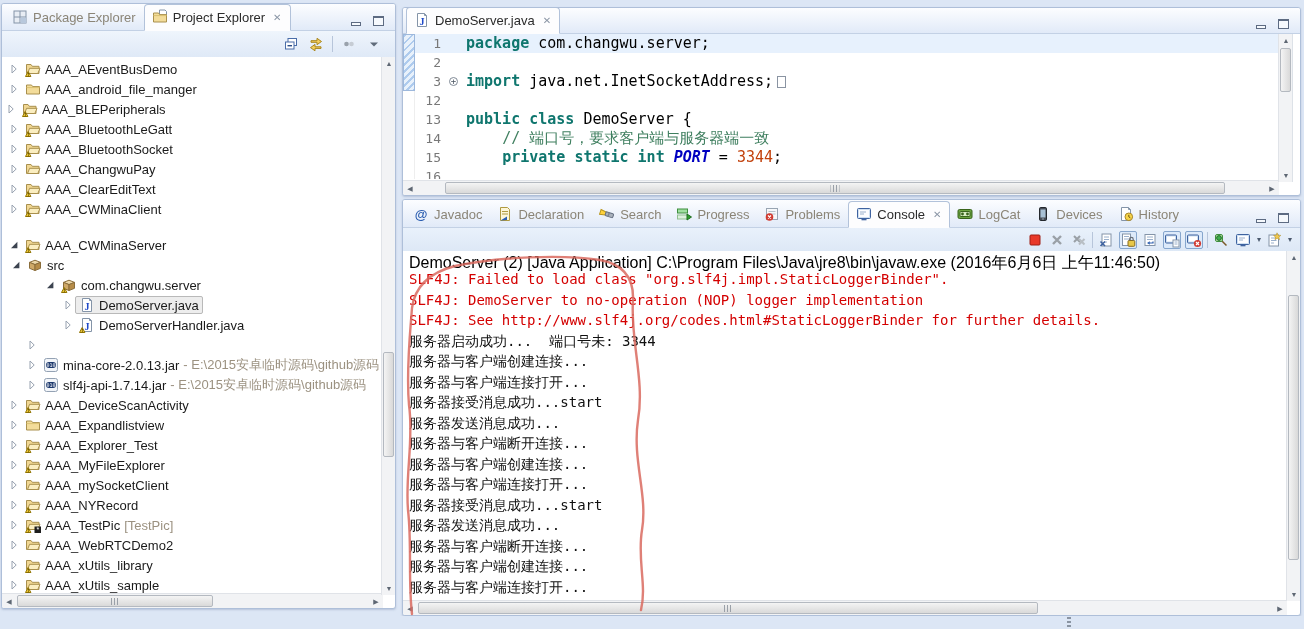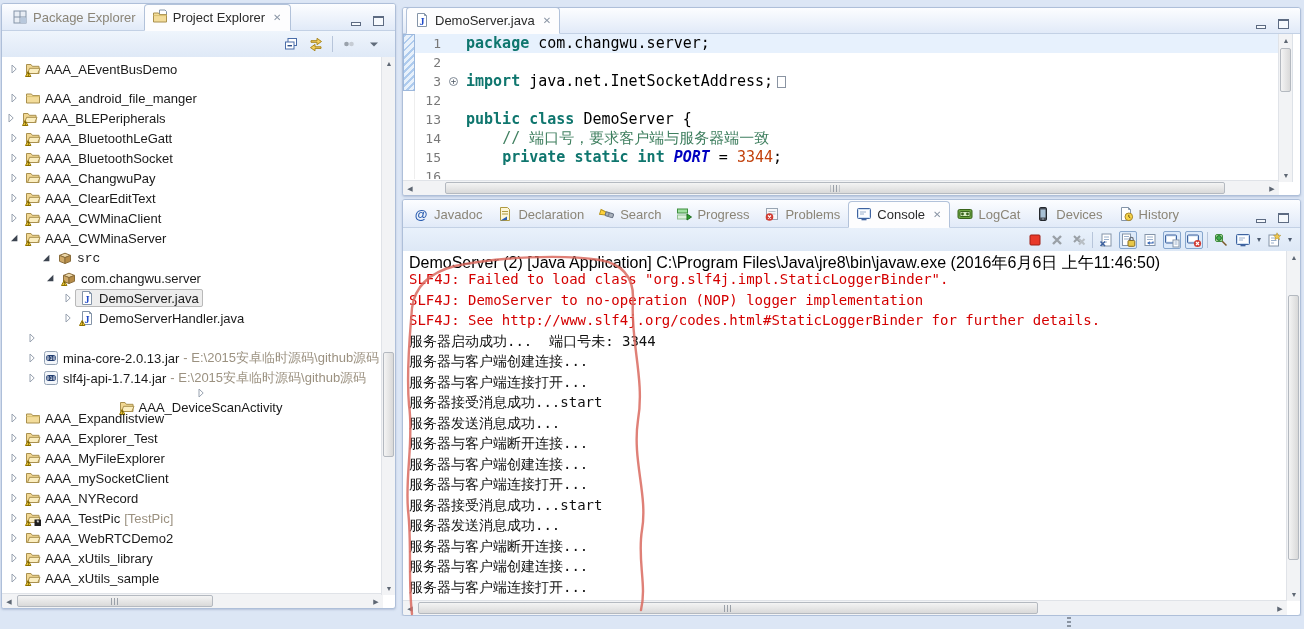--- a/index.html
+++ b/index.html
@@ -171,21 +171,21 @@
                 <path d="M1.5 12.5 V3.5 H6 l1.3 1.8 H14 V12.5 Z" fill="#f1d793" stroke="#a9904e"></path>
                 <path d="M2.5 12.5 L4.6 7.3 H15 L12.8 12.5 Z" fill="#fbeec0" stroke="#a9904e"></path>
                 <path d="M0.5 15.5 L3.2 10.5 L5.9 15.5 Z" fill="#ffd83d" stroke="#8f7200"></path>
                 <rect x="2.85" y="11.8" width="0.9" height="1.9" fill="#4a3b00"></rect>
                 <rect x="2.85" y="14.2" width="0.9" height="0.9" fill="#4a3b00"></rect>
               </svg>
             </span>
             <span class="t-label">AAA_AEventBusDemo</span>
           </span>
         </div>
-        <div class="tree-row" style="padding-left: 4px; margin-top: 9px;">
+        <div class="tree-row" style="padding-left: 4px;">
           <span class="expander">
             <svg width="10" height="10" viewBox="0 0 10 10">
               <path d="M3 1 L7.2 5 L3 9 Z" fill="#fff" stroke="#98a2b0"></path>
             </svg>
           </span>
           <span class="row-content">
             <span class="t-icon">
               <svg width="16" height="16" viewBox="0 0 16 16">
                 <path d="M1.5 13 V4 H6.5 l1.2 1.6 H14.5 V13 Z" fill="#f3dc9a" stroke="#a9904e"></path>
                 <path d="M1.5 6.6 H14.5" stroke="#d9c070"></path>
@@ -298,40 +298,40 @@
                 <path d="M1.5 12.5 V3.5 H6 l1.3 1.8 H14 V12.5 Z" fill="#f1d793" stroke="#a9904e"></path>
                 <path d="M2.5 12.5 L4.6 7.3 H15 L12.8 12.5 Z" fill="#fbeec0" stroke="#a9904e"></path>
                 <path d="M0.5 15.5 L3.2 10.5 L5.9 15.5 Z" fill="#ffd83d" stroke="#8f7200"></path>
                 <rect x="2.85" y="11.8" width="0.9" height="1.9" fill="#4a3b00"></rect>
                 <rect x="2.85" y="14.2" width="0.9" height="0.9" fill="#4a3b00"></rect>
               </svg>
             </span>
             <span class="t-label">AAA_CWMinaClient</span>
           </span>
         </div>
-        <div class="tree-row" style="padding-left: 4px;">
+        <div class="tree-row" style="padding-left: 4px; margin-top: 16px;">
           <span class="expander">
             <svg width="10" height="10" viewBox="0 0 10 10">
               <path d="M2 8.2 L8.4 8.2 L8.4 1.8 Z" fill="#3c4450"></path>
             </svg>
           </span>
           <span class="row-content">
             <span class="t-icon">
               <svg width="16" height="16" viewBox="0 0 16 16">
                 <path d="M1.5 12.5 V3.5 H6 l1.3 1.8 H14 V12.5 Z" fill="#f1d793" stroke="#a9904e"></path>
                 <path d="M2.5 12.5 L4.6 7.3 H15 L12.8 12.5 Z" fill="#fbeec0" stroke="#a9904e"></path>
                 <path d="M0.5 15.5 L3.2 10.5 L5.9 15.5 Z" fill="#ffd83d" stroke="#8f7200"></path>
                 <rect x="2.85" y="11.8" width="0.9" height="1.9" fill="#4a3b00"></rect>
                 <rect x="2.85" y="14.2" width="0.9" height="0.9" fill="#4a3b00"></rect>
               </svg>
             </span>
             <span class="t-label">AAA_CWMinaServer</span>
           </span>
         </div>
-        <div class="tree-row" style="padding-left: 36px; font-family: Liberation Mono, monospace;">
+        <div class="tree-row" style="padding-left: 6px;">
           <span class="expander">
             <svg width="10" height="10" viewBox="0 0 10 10">
               <path d="M2 8.2 L8.4 8.2 L8.4 1.8 Z" fill="#3c4450"></path>
             </svg>
           </span>
           <span class="row-content">
             <span class="t-icon">
               <svg width="16" height="16" viewBox="0 0 16 16">
                 <polygon points="8,3.2 13.5,5.4 8,7.6 2.5,5.4" fill="#ecd7a8" stroke="#8a6d3b"></polygon>
                 <polygon points="2.5,5.4 8,7.6 8,13.5 2.5,11.3" fill="#cfa968" stroke="#8a6d3b"></polygon>
@@ -434,21 +434,21 @@
               <svg width="16" height="16" viewBox="0 0 16 16">
                 <rect x="1.5" y="1.5" width="13" height="13" rx="2" fill="#f2f5f9" stroke="#94a2b4"></rect>
                 <rect x="3" y="5" width="10" height="6" rx="3" fill="#1e3a6e"></rect>
                 <text x="8" y="9.8" font-size="5" fill="#fff" text-anchor="middle" font-family="monospace">010</text>
               </svg>
             </span>
             <span class="t-label">slf4j-api-1.7.14.jar</span>
             <span class="t-dec">- E:\2015安卓临时源码\github源码</span>
           </span>
         </div>
-        <div class="tree-row" style="padding-left: 4px; flex-direction: column;">
+        <div class="tree-row" style="padding-left: 4px;">
           <span class="expander">
             <svg width="10" height="10" viewBox="0 0 10 10">
               <path d="M3 1 L7.2 5 L3 9 Z" fill="#fff" stroke="#98a2b0"></path>
             </svg>
           </span>
           <span class="row-content">
             <span class="t-icon">
               <svg width="16" height="16" viewBox="0 0 16 16">
                 <path d="M1.5 12.5 V3.5 H6 l1.3 1.8 H14 V12.5 Z" fill="#f1d793" stroke="#a9904e"></path>
                 <path d="M2.5 12.5 L4.6 7.3 H15 L12.8 12.5 Z" fill="#fbeec0" stroke="#a9904e"></path>

